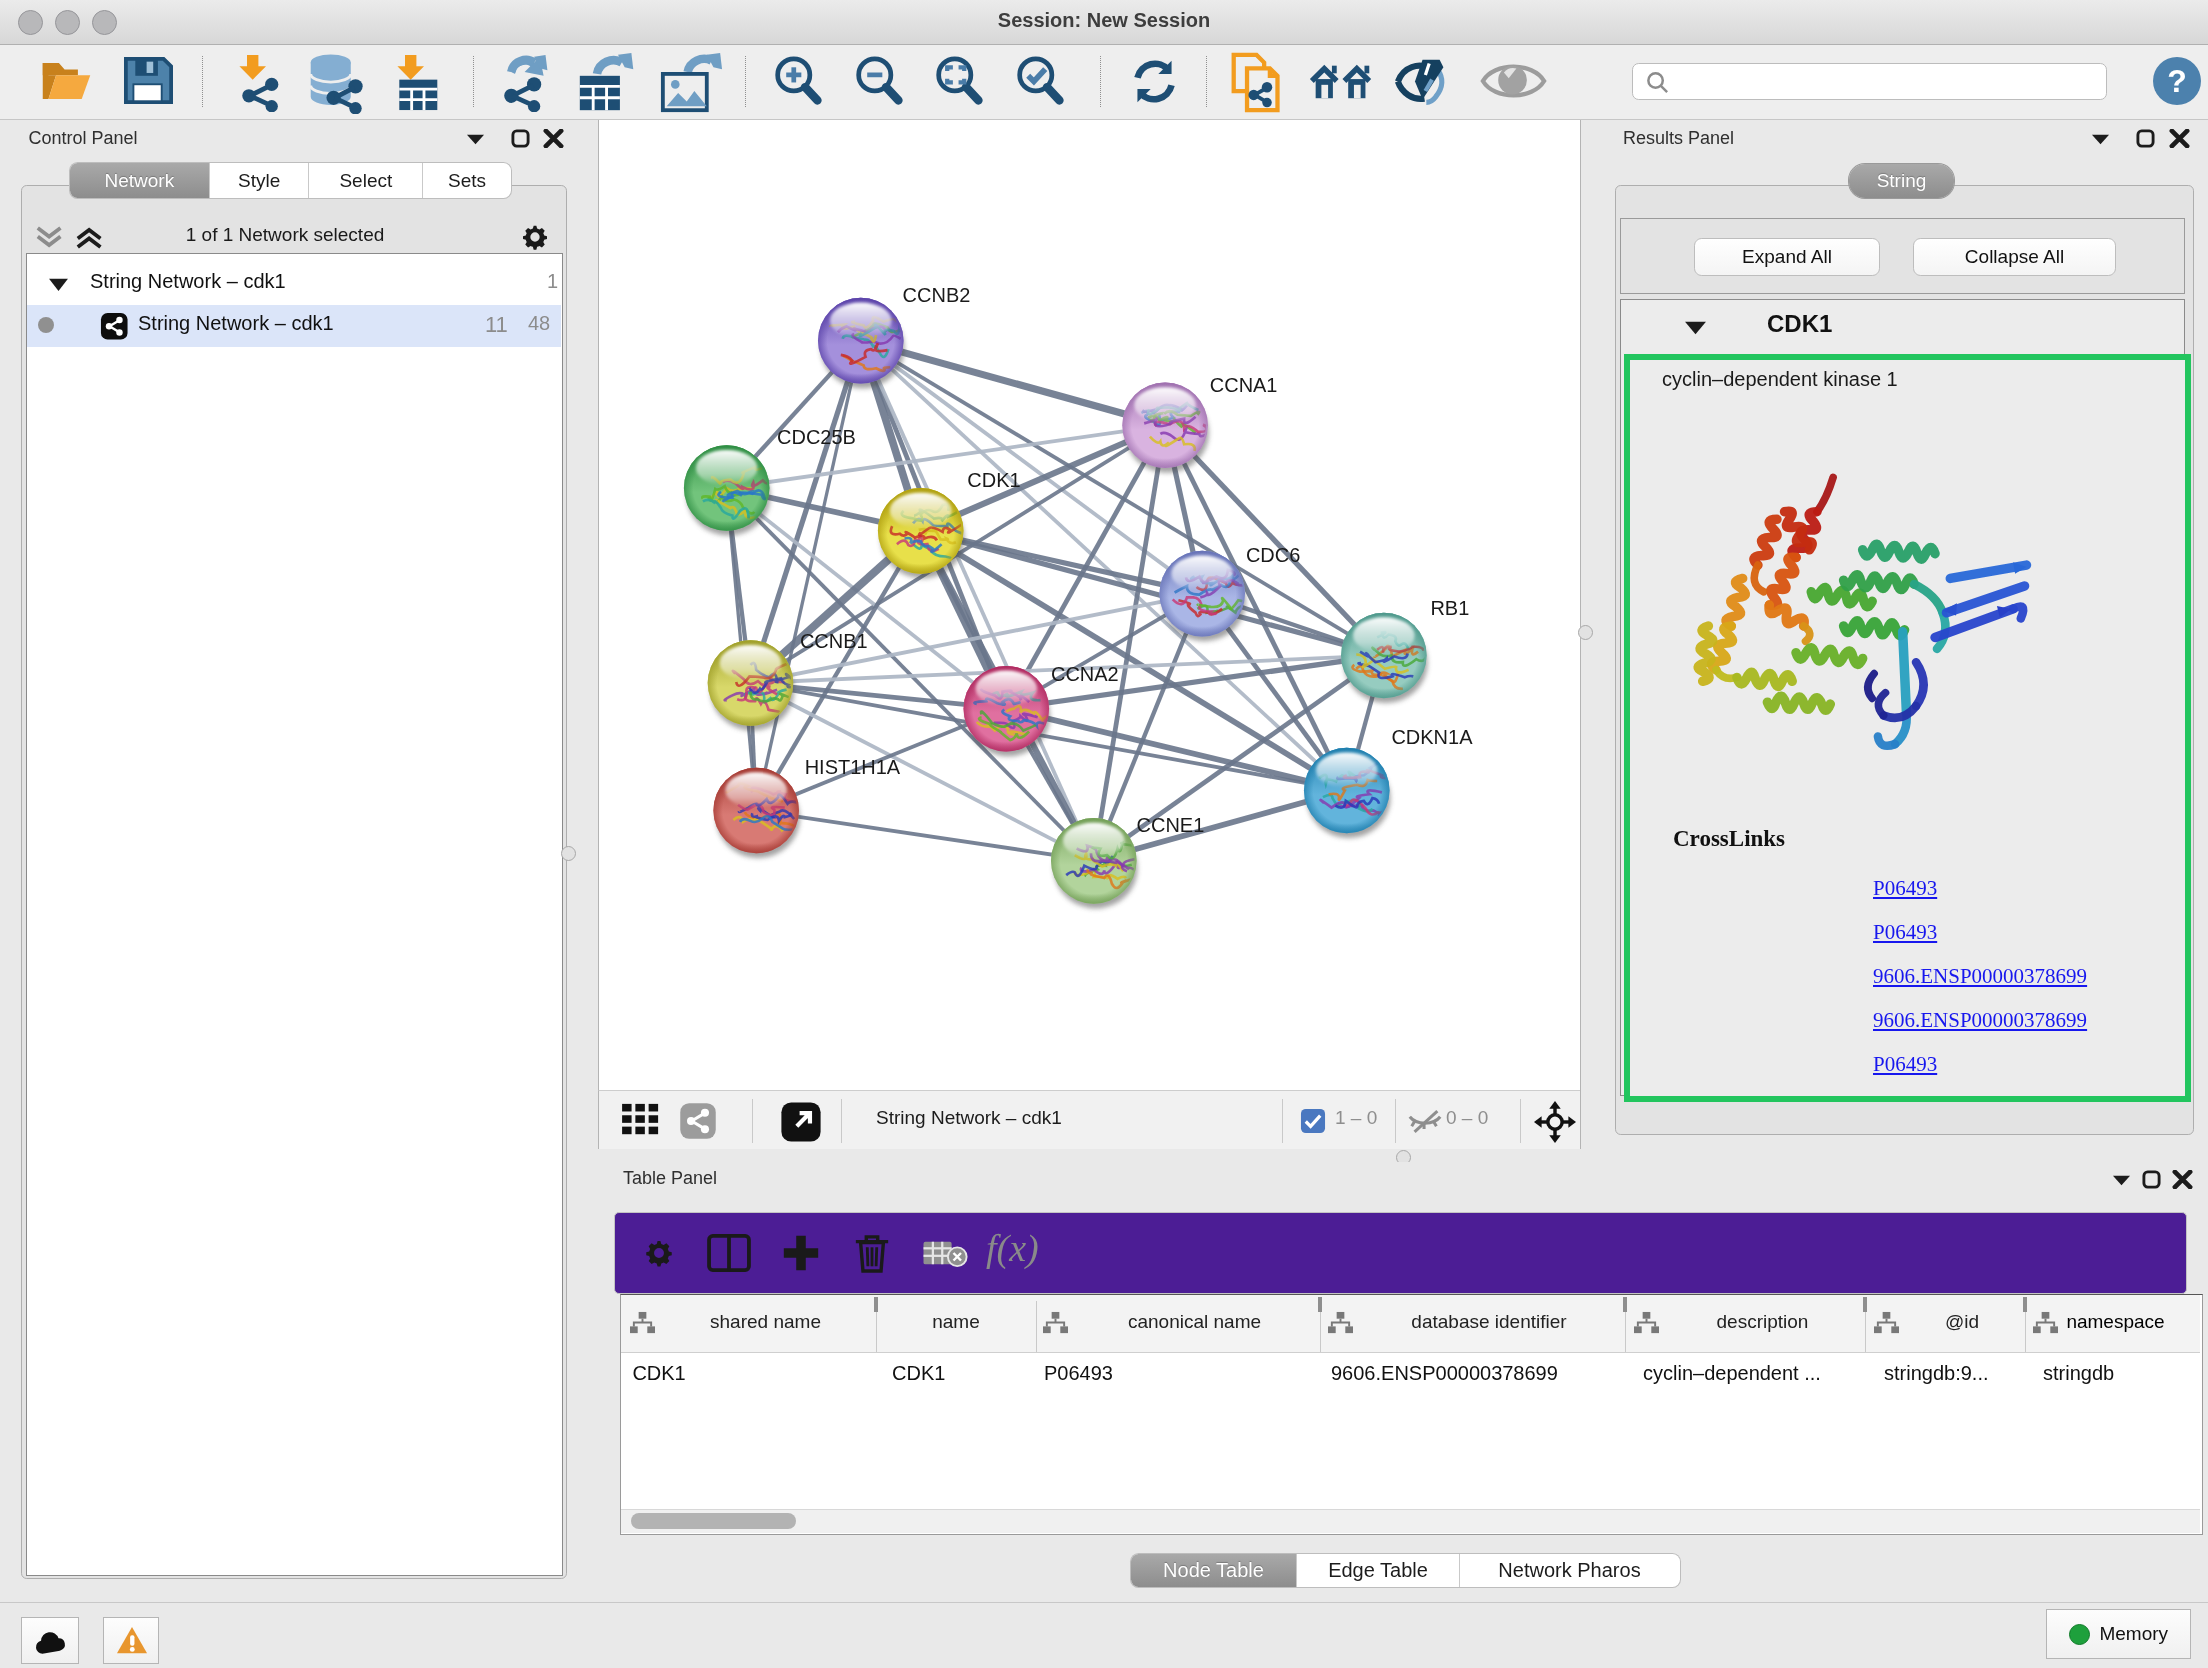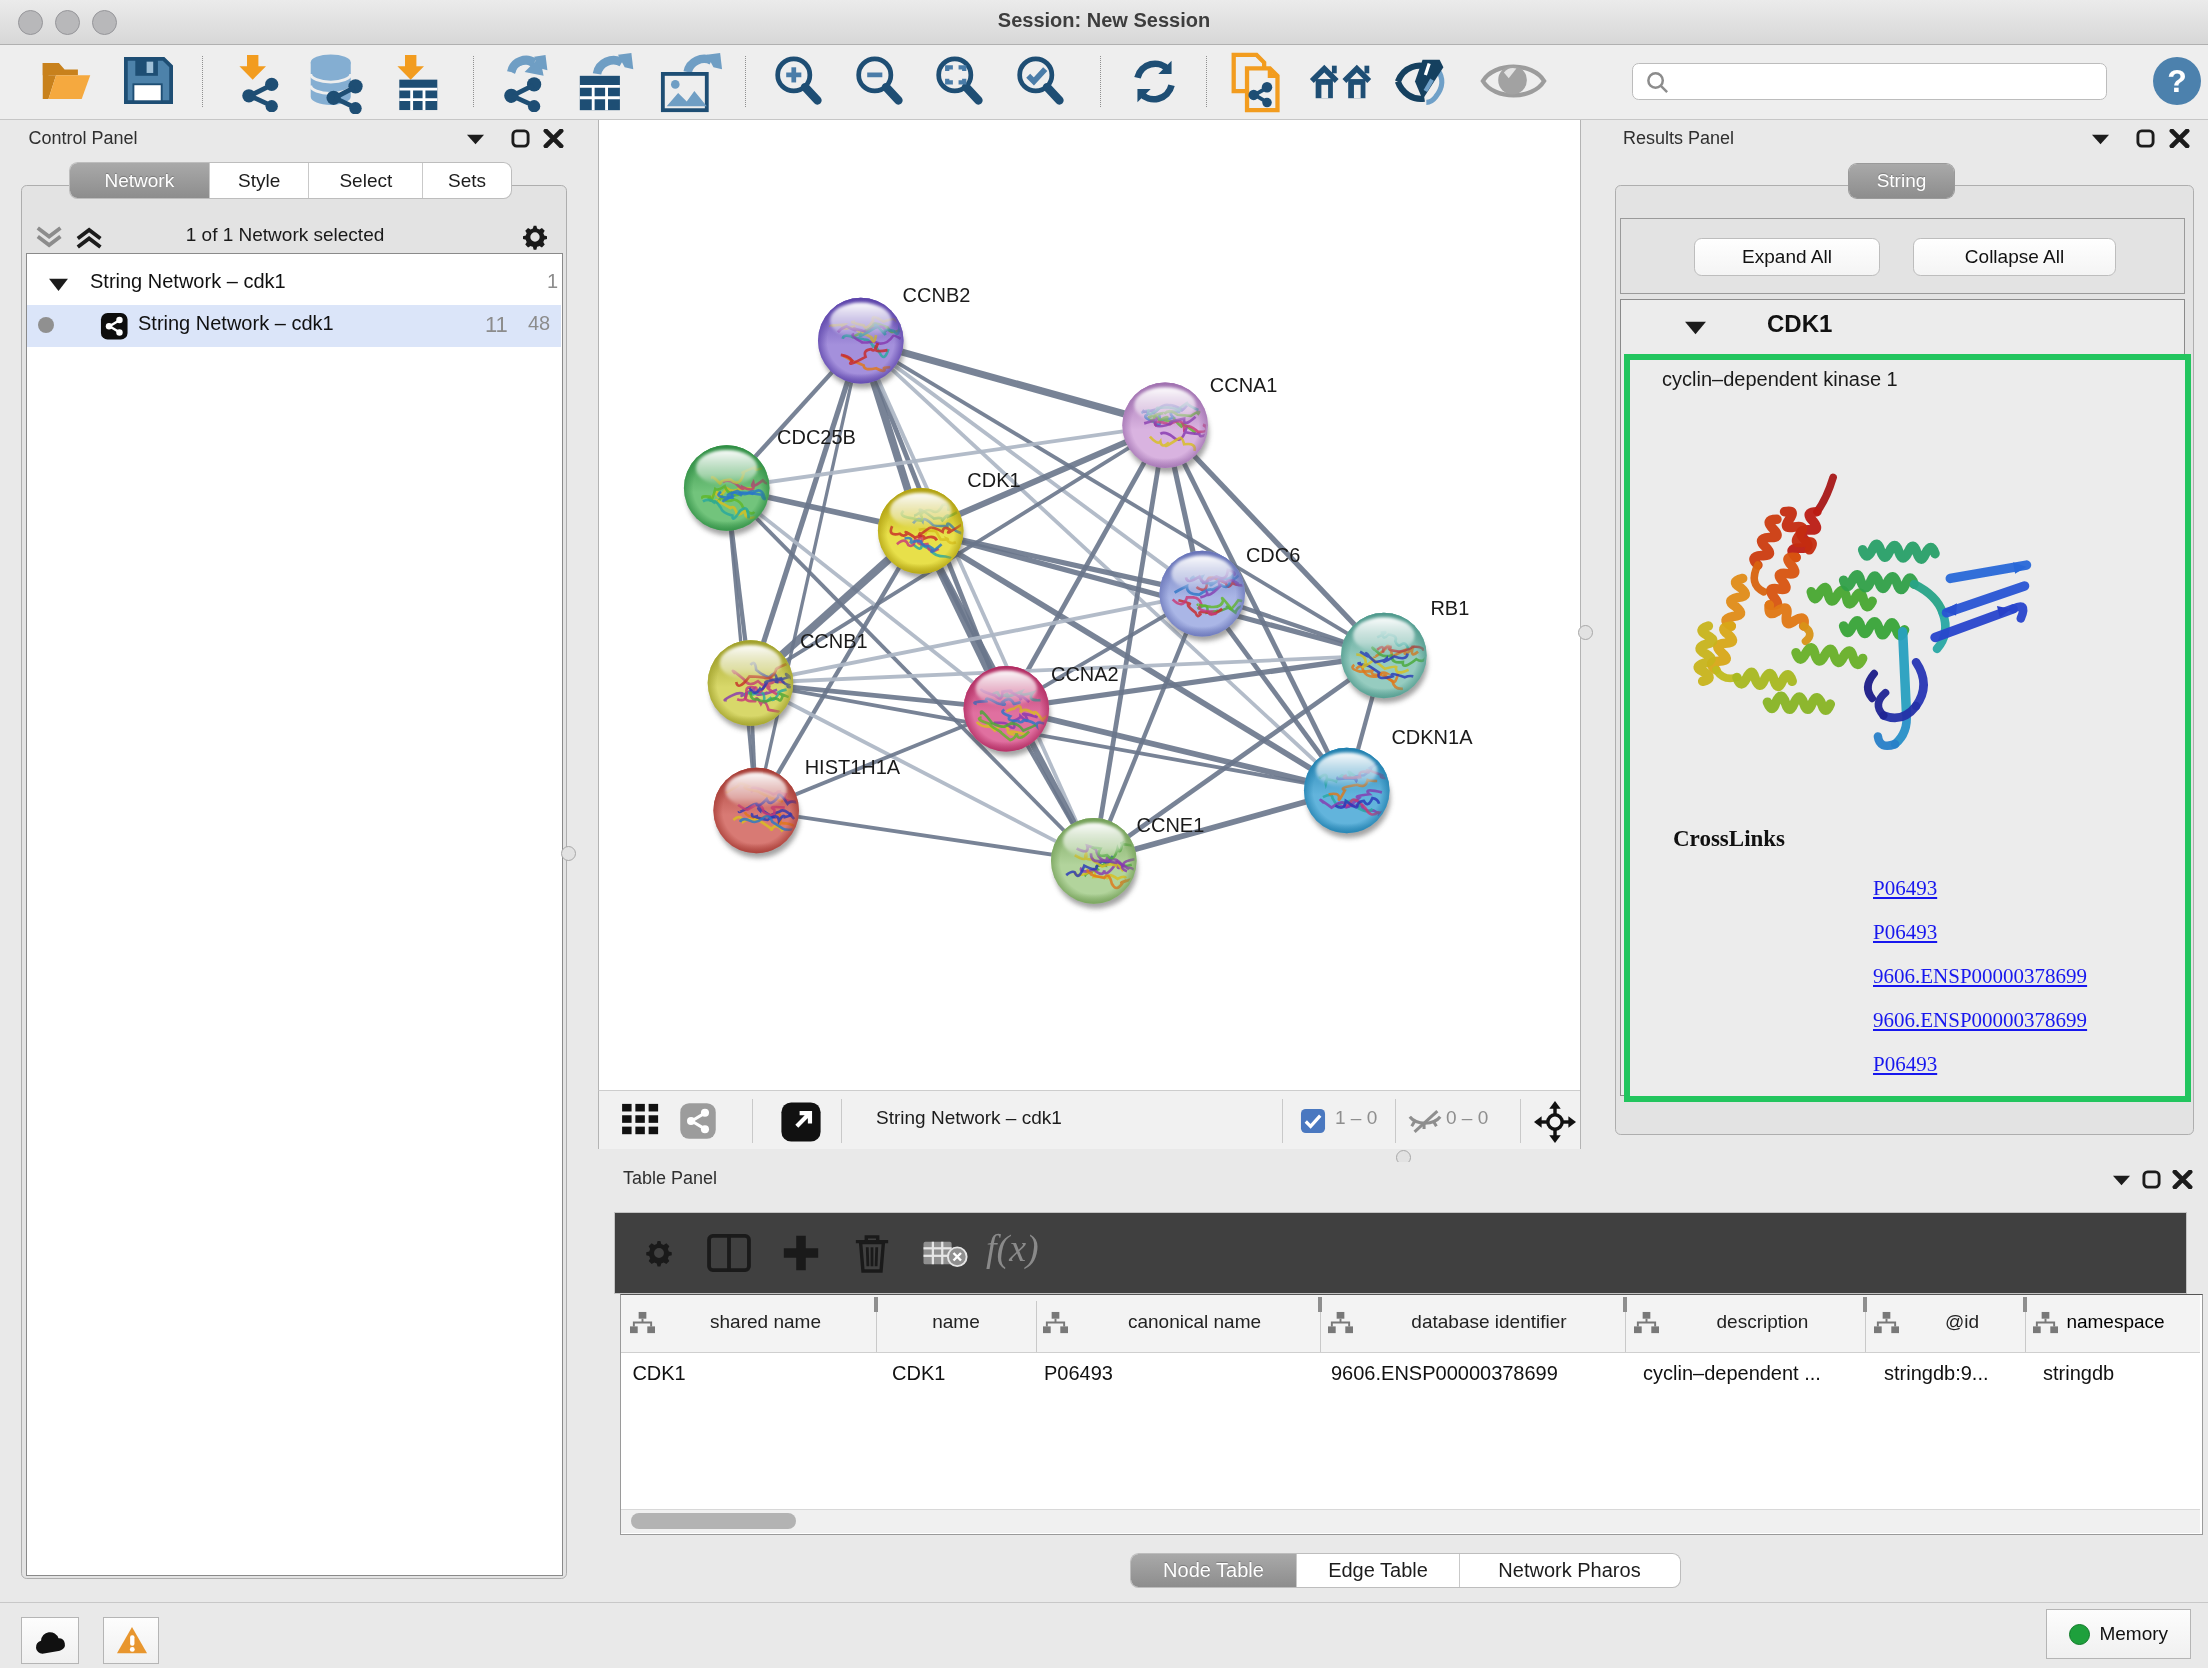--- a/index.html
+++ b/index.html
@@ -779,21 +779,21 @@
 <div class="abs ptitle" style="left:1623px;top:128px">Results Panel</div>
 <svg class="winbtn" style="left:2090px" width="21" height="19" viewBox="0 0 22 20">
     <path d="M2 6 L20 6 L11 16 Z" fill="#1c1c1c"></path>
   </svg>
 <svg class="winbtn" style="left:2135px" width="21" height="19" viewBox="0 0 22 20">
     <rect x="3" y="2" width="16" height="16" rx="4" fill="none" stroke="#1c1c1c" stroke-width="3"></rect>
   </svg>
 <svg class="winbtn" style="left:2169px" width="21" height="19" viewBox="0 0 22 20">
     <path d="M3 2 L19 18 M19 2 L3 18" stroke="#1c1c1c" stroke-width="5" stroke-linecap="round"></path>
   </svg>
-<div class="abs tabsel" style="left:1849px;top:164px;width:105px;height:34px;border-radius:8px;display:flex;align-items:center;justify-content:center;font-size:19px;box-shadow:0 0 0 1px #9a9a9a;z-index:5">String</div>
+<div class="abs tabsel" style="left:1849px;top:164px;width:105px;height:34px;border-radius:16px;display:flex;align-items:center;justify-content:center;font-size:19px;box-shadow:0 0 0 1px #9a9a9a;z-index:5">String</div>
 <div class="gbox" style="left:1615px;top:185px;width:577px;height:948px"></div>
 <div class="abs" style="left:1620px;top:218px;width:563px;height:74px;border:1px solid #9a9a9a;background:#e3e3e3"></div>
 <div class="btn" style="left:1694px;top:238px;width:184px;height:36px">Expand All</div>
 <div class="btn" style="left:1913px;top:238px;width:201px;height:36px">Collapse All</div>
 <div class="abs" style="left:1620px;top:299px;width:563px;height:795px;border:1px solid #8a8a8a;background:#ececec"></div>
 <svg class="abs" style="left:1683px;top:318px" width="25" height="19" viewBox="0 0 26 20">
     <path d="M2 4 L24 4 L13 17 Z" fill="#1c1c1c"></path>
   </svg>
 <div class="abs" style="left:1767px;top:310px;font-size:24px;font-weight:bold;color:#111">CDK1</div>
 <div class="abs" style="left:1624px;top:354px;width:555px;height:736px;border:6px solid #22c55e;background:#ececec">
@@ -847,21 +847,21 @@
 <div class="abs ptitle" style="left:623px;top:1168px">Table Panel</div>
 <svg class="abs" style="left:2111px;top:1170px" width="21" height="19" viewBox="0 0 22 20">
     <path d="M2 6 L20 6 L11 16 Z" fill="#1c1c1c"></path>
   </svg>
 <svg class="abs" style="left:2141px;top:1170px" width="21" height="19" viewBox="0 0 22 20">
     <rect x="3" y="2" width="16" height="16" rx="4" fill="none" stroke="#1c1c1c" stroke-width="3"></rect>
   </svg>
 <svg class="abs" style="left:2172px;top:1170px" width="21" height="19" viewBox="0 0 22 20">
     <path d="M3 2 L19 18 M19 2 L3 18" stroke="#1c1c1c" stroke-width="5" stroke-linecap="round"></path>
   </svg>
-<div class="abs" style="left:614px;top:1212px;width:1571px;height:80px;background:#404040;border:1px solid #c3c3c3;border-radius:0">
+<div class="abs" style="left:614px;top:1212px;width:1571px;height:80px;background:#4c1d95;border:1px solid #c3c3c3;border-radius:5px">
 <svg class="abs" style="left:27px;top:23px" width="34" height="34" viewBox="0 0 24 24">
       <path fill="#1a1a1a" d="M12 8.5A3.5 3.5 0 1 0 12 15.5 3.5 3.5 0 0 0 12 8.5zm9 5l-2.1.6a7 7 0 0 1-.7 1.7l1.1 1.9-2.1 2.1-1.9-1.1a7 7 0 0 1-1.7.7L13 21.5h-2l-.6-2.1a7 7 0 0 1-1.7-.7l-1.9 1.1-2.1-2.1 1.1-1.9a7 7 0 0 1-.7-1.7L3 13.5v-2l2.1-.6a7 7 0 0 1 .7-1.7L4.7 7.3l2.1-2.1 1.9 1.1a7 7 0 0 1 1.7-.7L11 3.5h2l.6 2.1a7 7 0 0 1 1.7.7l1.9-1.1 2.1 2.1-1.1 1.9a7 7 0 0 1 .7 1.7l2.1.6z"></path>
     </svg>
 <svg class="abs" style="left:92px;top:21px" width="44" height="38" viewBox="0 0 46 40">
       <rect x="2" y="2" width="42" height="36" rx="4" fill="none" stroke="#1a1a1a" stroke-width="4"></rect>
       <line x1="23" y1="2" x2="23" y2="38" stroke="#1a1a1a" stroke-width="4"></line>
     </svg>
 <svg class="abs" style="left:165px;top:19px" width="42" height="42" viewBox="0 0 44 44">
       <path d="M17 4 h10 v13 h13 v10 h-13 v13 h-10 v-13 h-13 v-10 h13 z" fill="#1a1a1a"></path>
     </svg>

